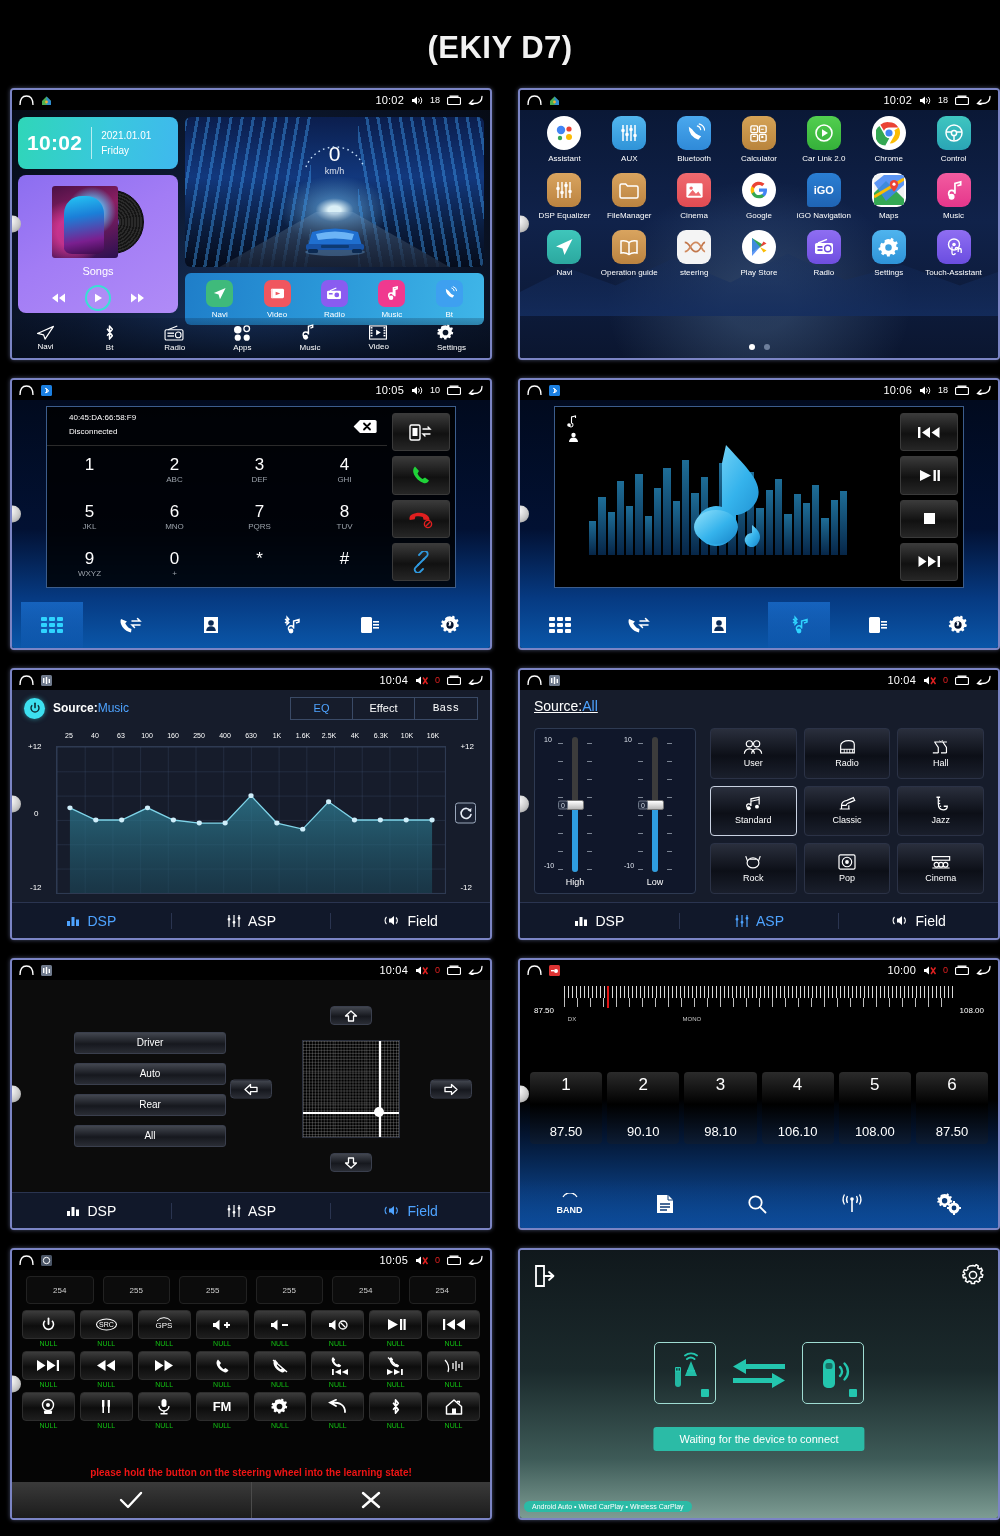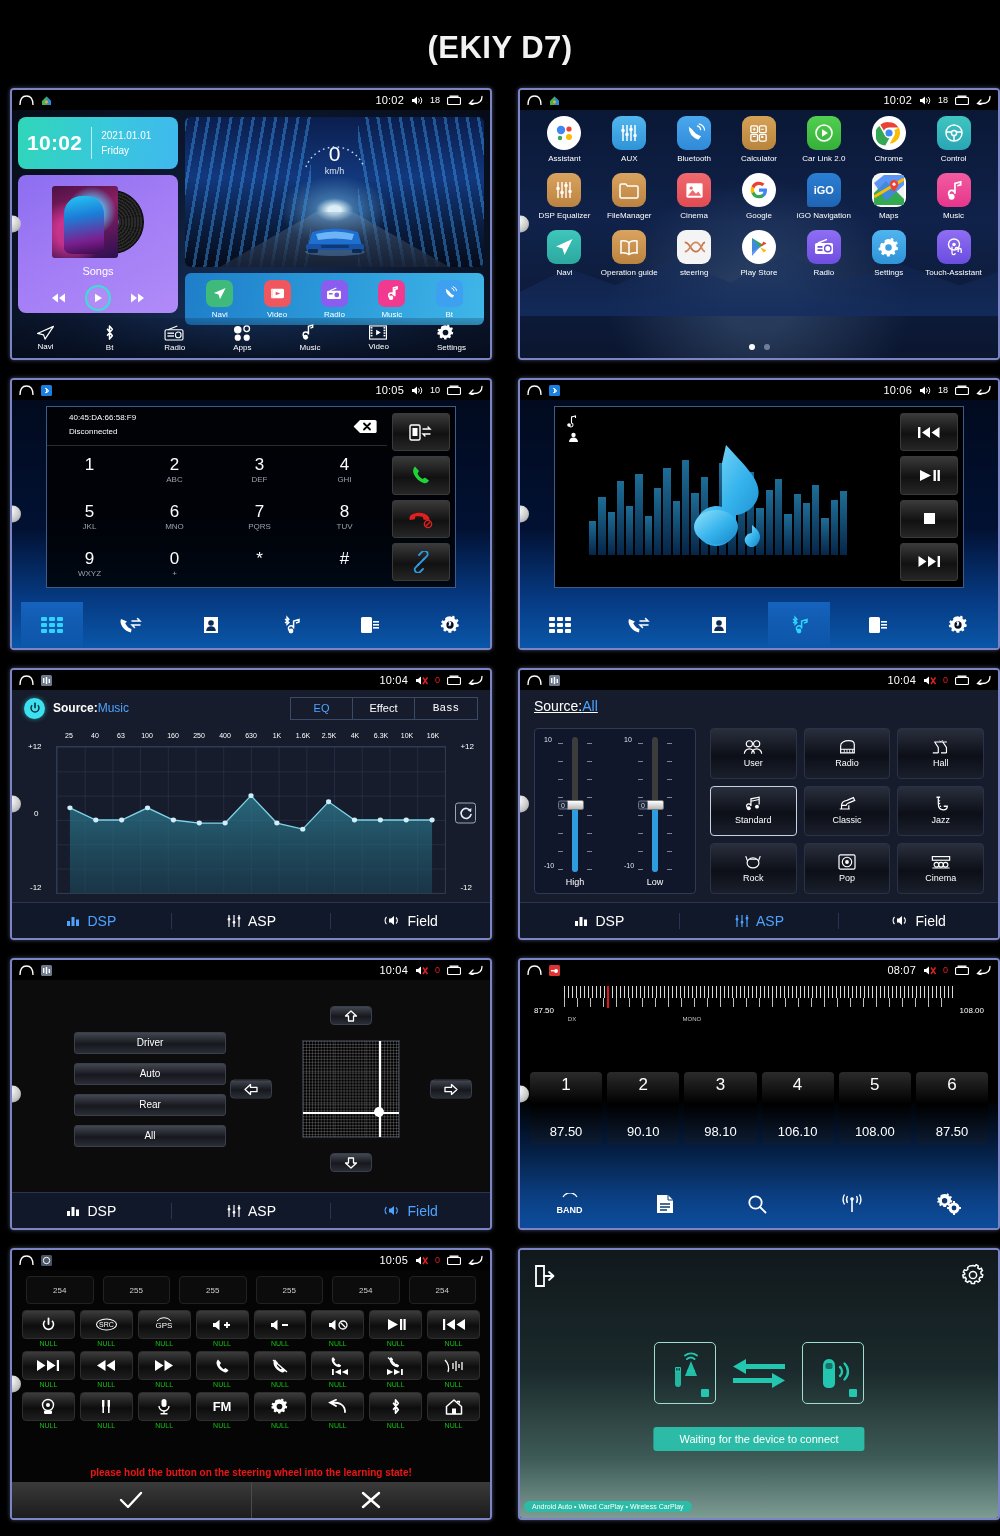--- a/index.html
+++ b/index.html
@@ -1804,21 +1804,21 @@
             </span>
           <span>
               <svg class="ic" width="11" height="11" viewBox="0 0 11 11">
                 <rect width="11" height="11" rx="1.5" fill="#d33"></rect>
                 <circle cx="7" cy="6" r="2" fill="#fff"></circle>
                 <rect x="2" y="5" width="3" height="1.4" fill="#fff"></rect>
               </svg>
             </span>
         </div>
         <div class="sb-right">
-          <span class="sb-time">08:07</span>
+          <span class="sb-time">10:00</span>
           <span>
               <svg class="ic" width="13" height="11" viewBox="0 0 13 11">
                 <path d="M1 4h2l3-2.5v8L3 7H1z" fill="#fff"></path>
                 <path d="M8 2.5 L12.5 9 M12.5 2.5 L8 9" stroke="#e02020" stroke-width="1.5"></path>
               </svg>
             </span>
           <span class="sb-vol red">0</span>
           <span>
               <svg class="ic" width="14" height="10" viewBox="0 0 14 10">
                 <rect x="0.5" y="2.5" width="13" height="7" rx="1.2" fill="none" stroke="#fff" stroke-width="1.2"></rect>

